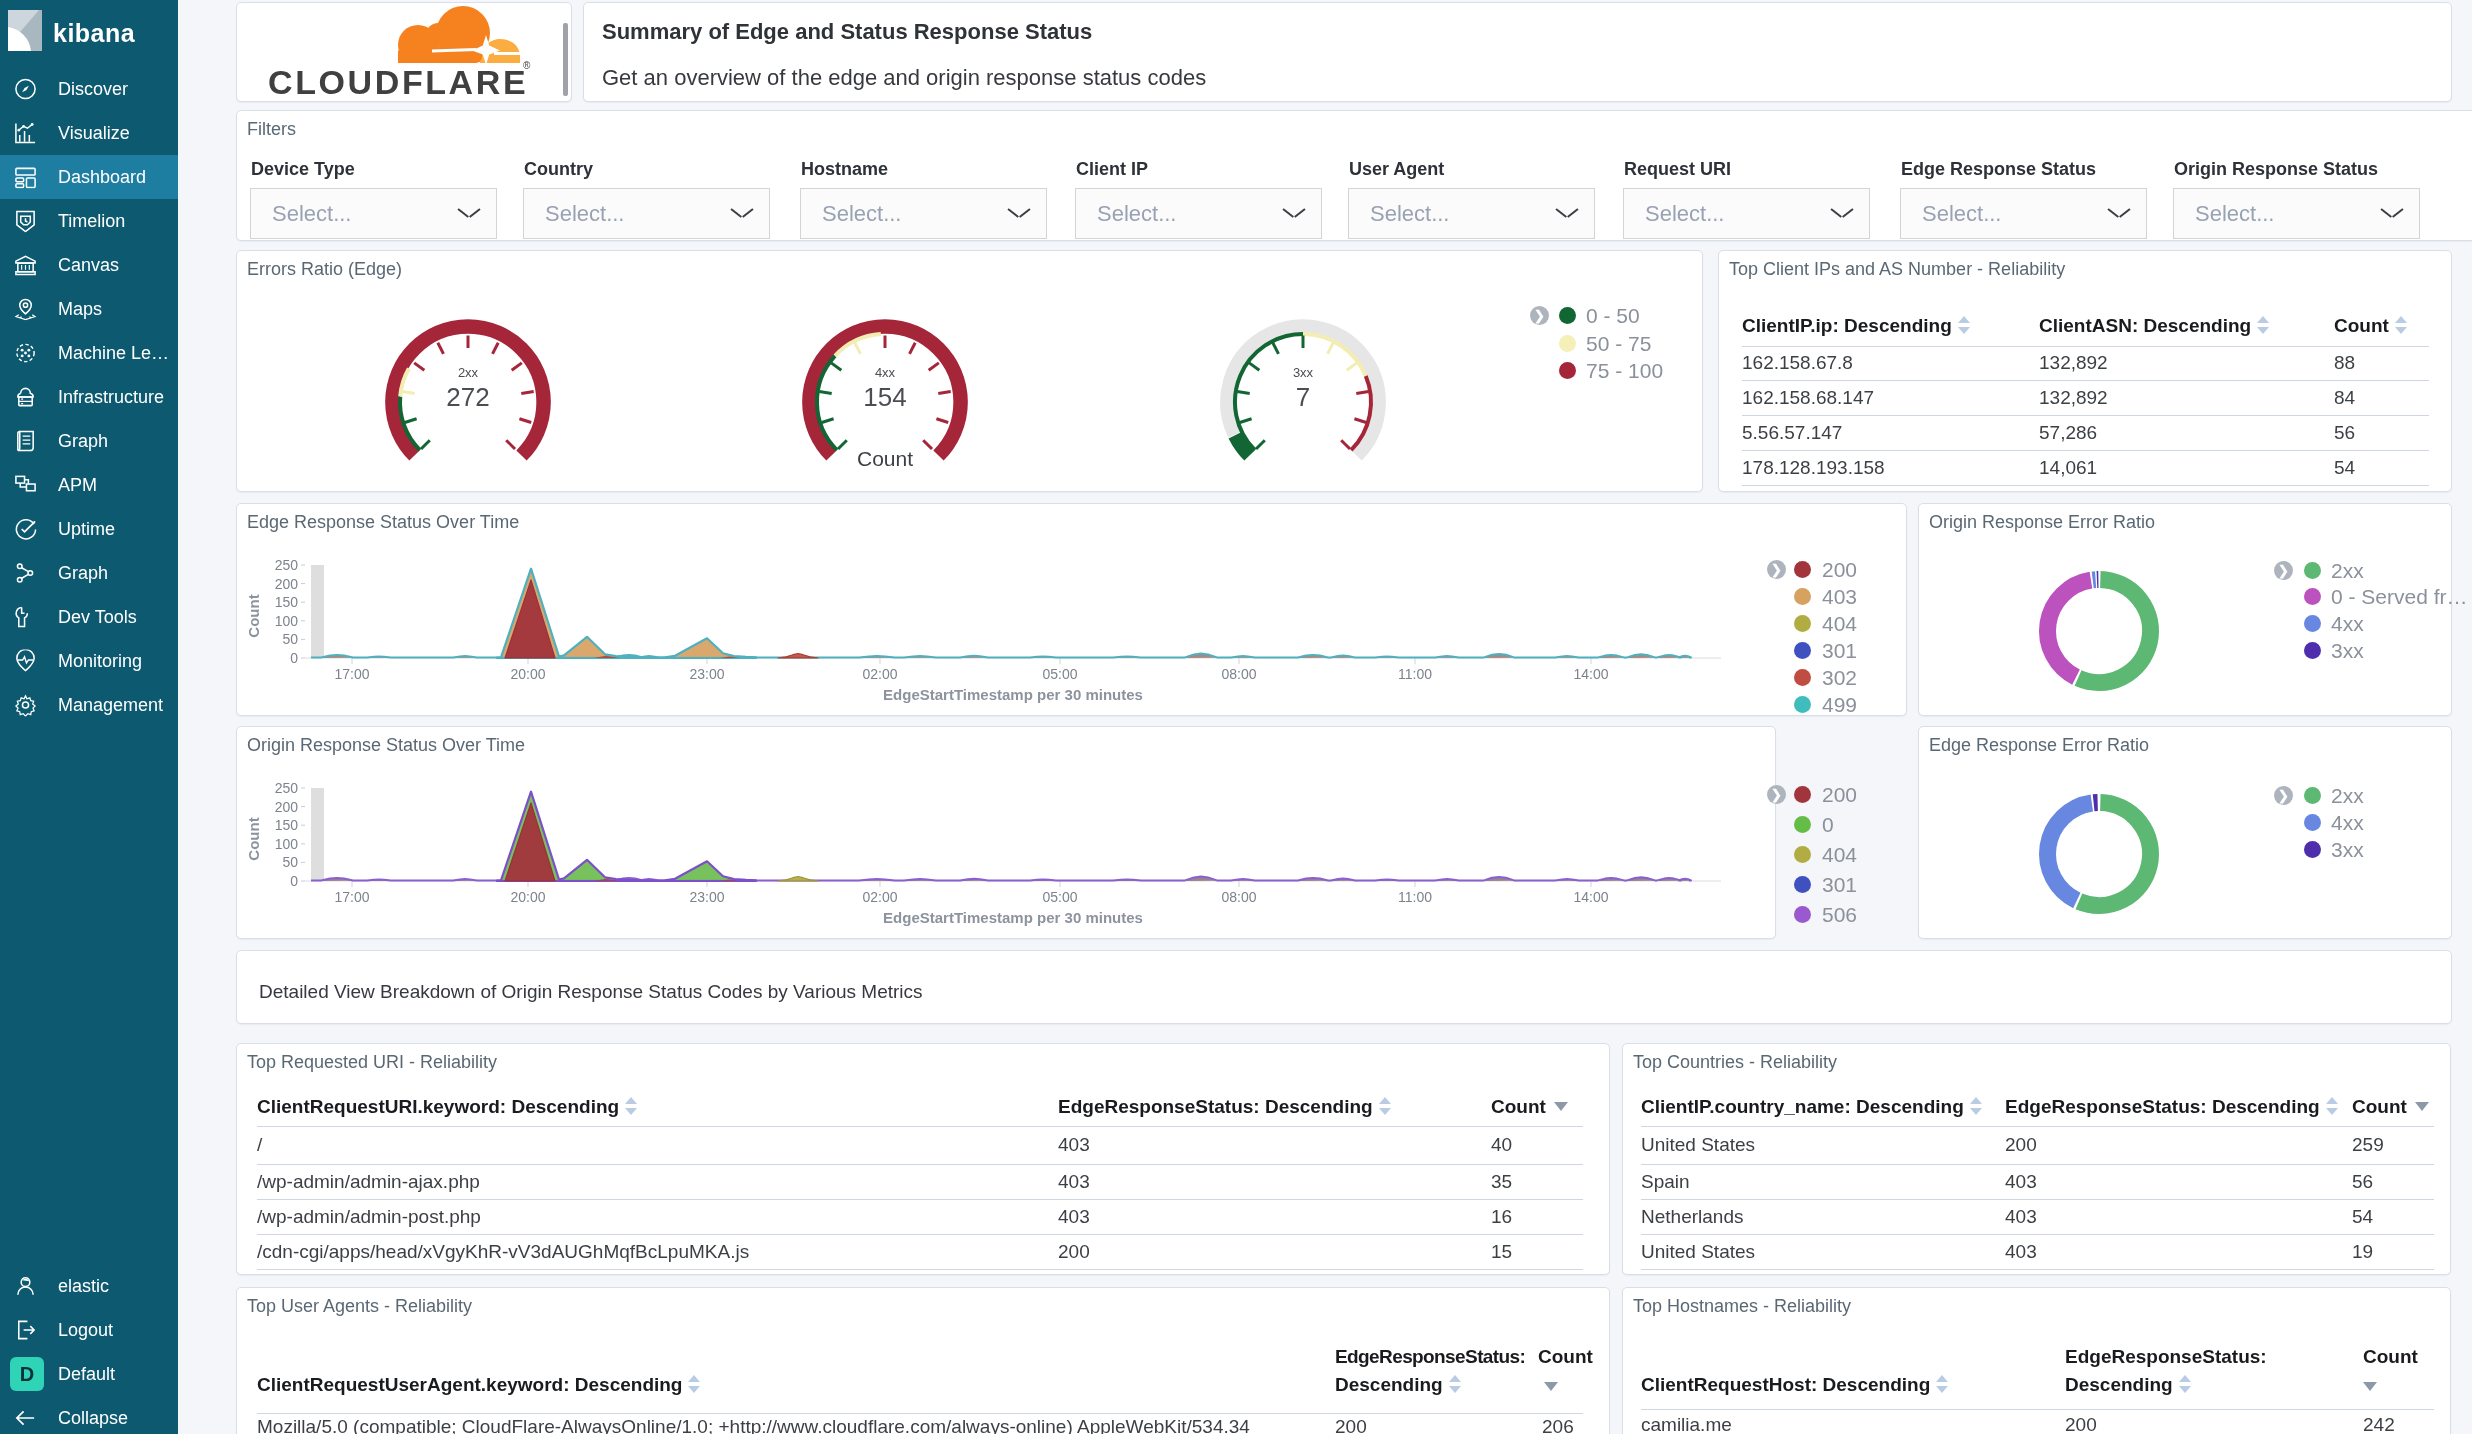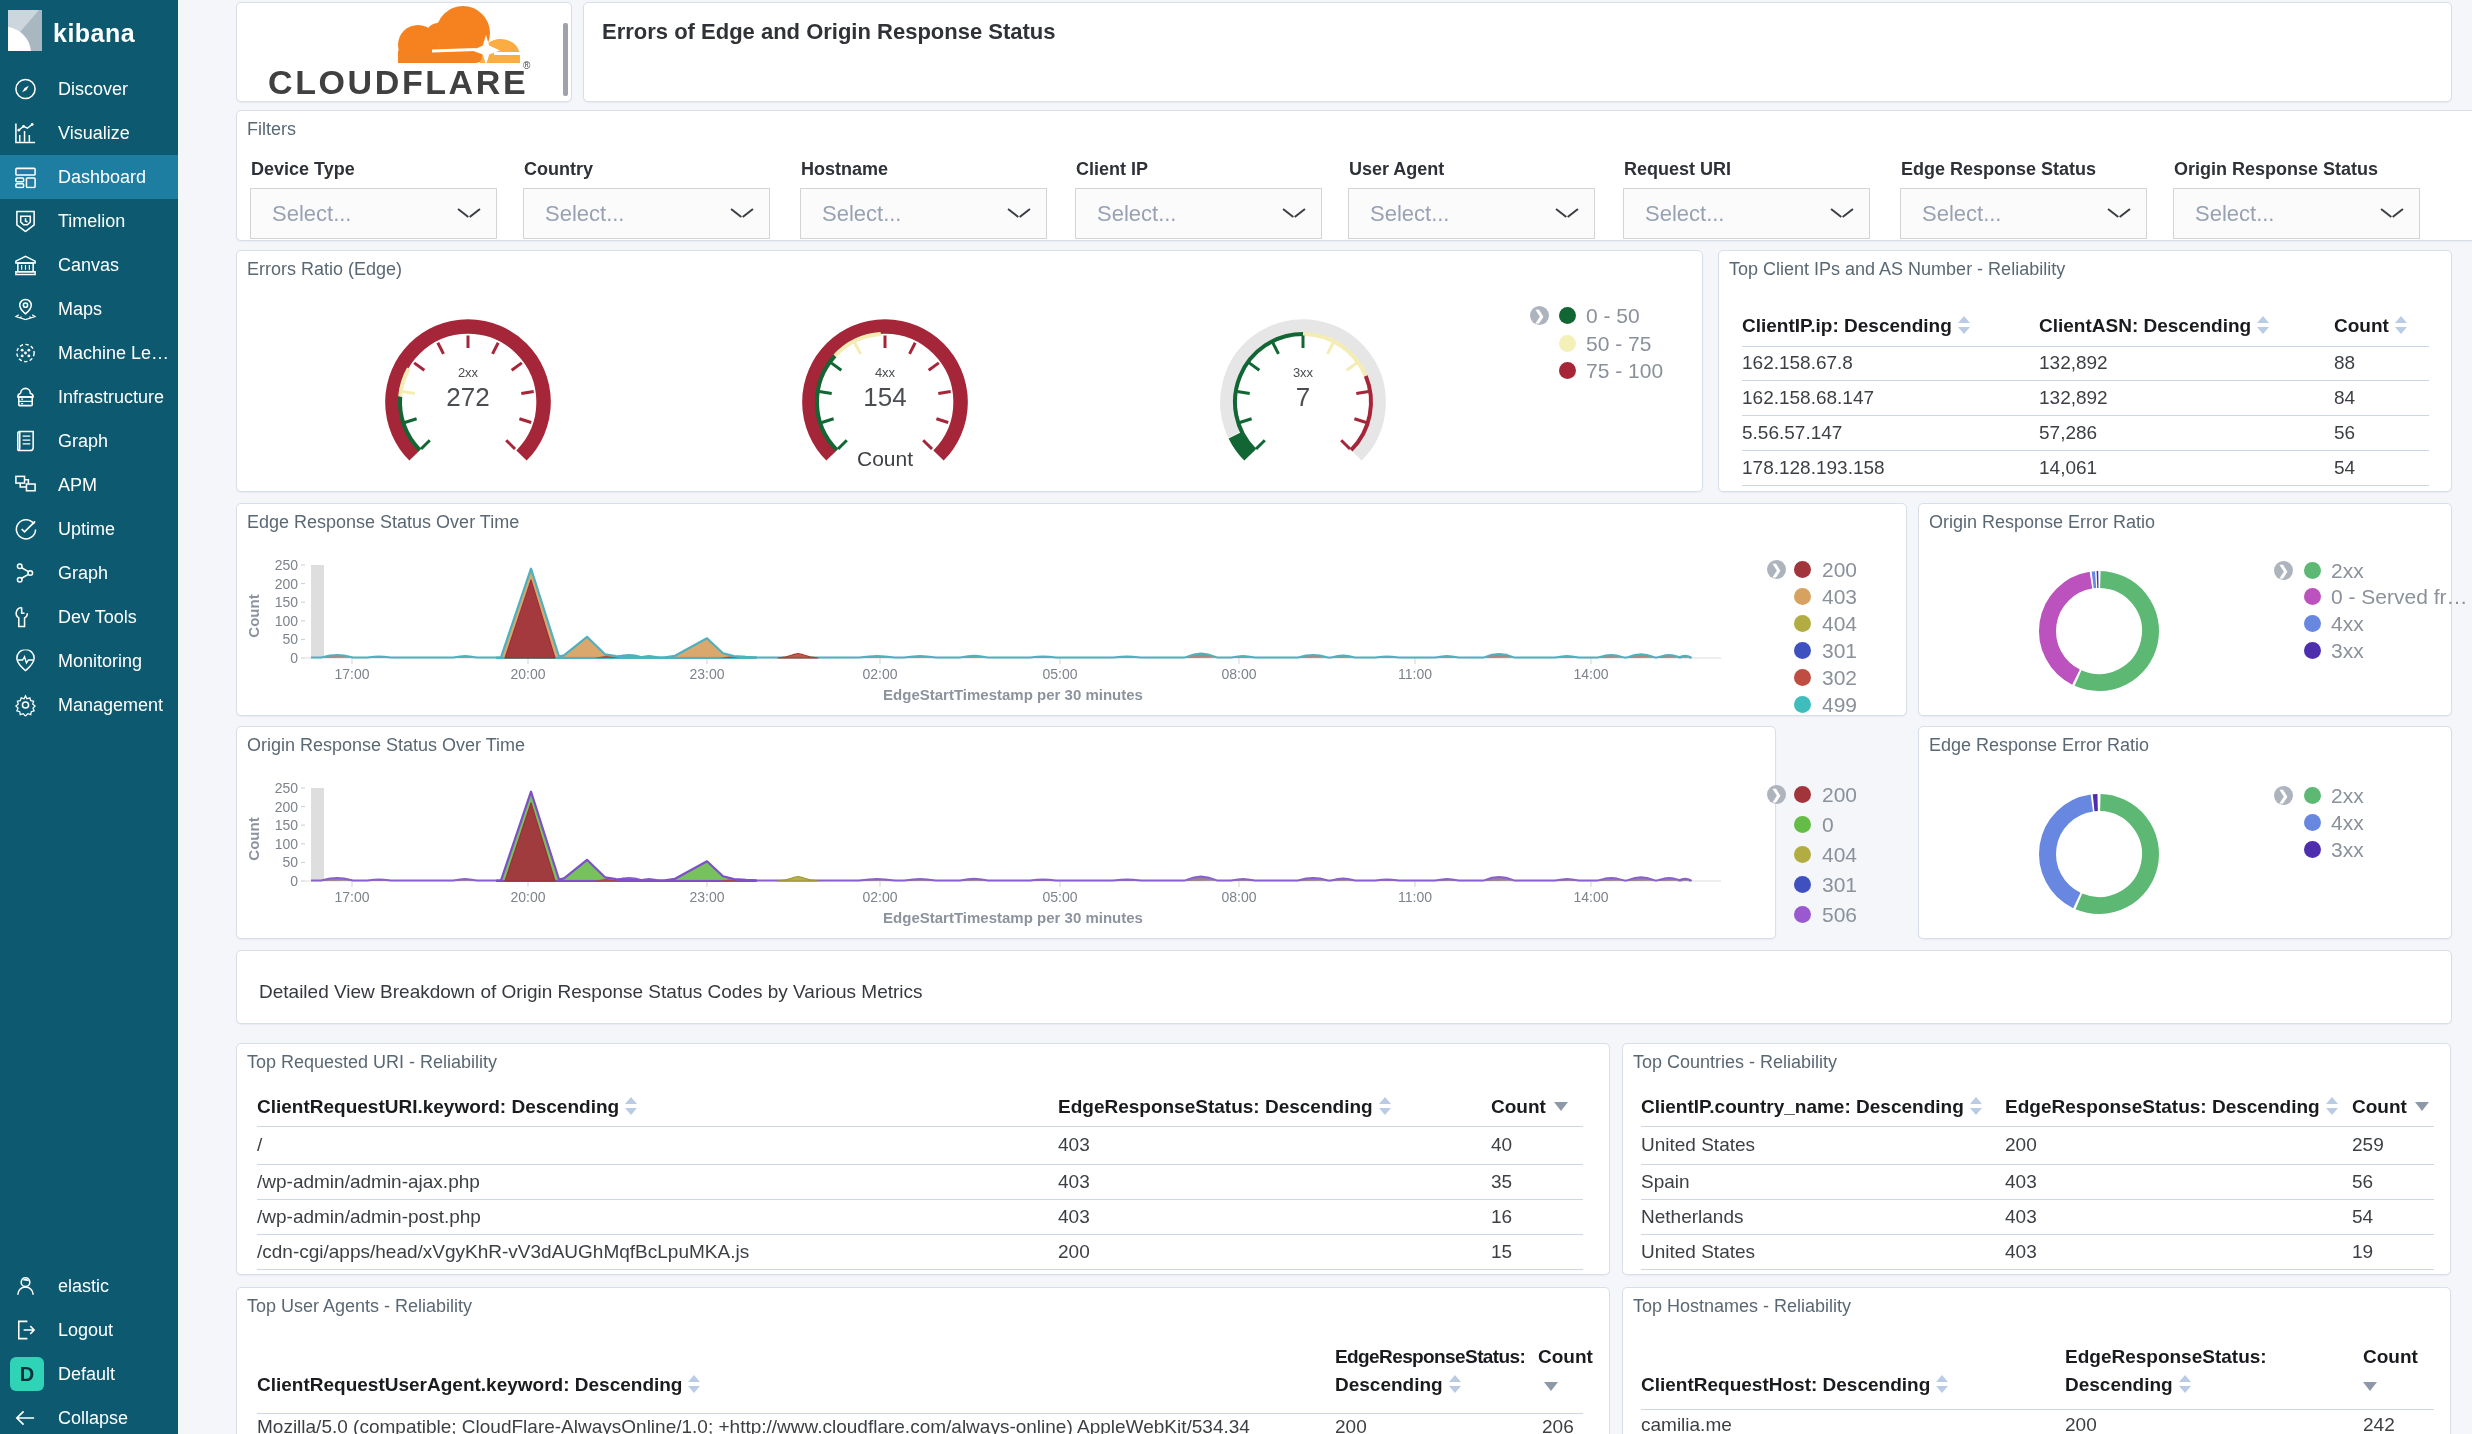--- a/index.html
+++ b/index.html
@@ -225,21 +225,22 @@
           <polygon points="222,32 225.2,42.5 236,47.5 225.2,51.5 222,62 218.8,51.5 208,47.5 218.8,42.5" fill="#fff"></polygon>
           <path d="M230,50.5 L257,50.5" stroke="#fff" stroke-width="3"></path>
         </g>
         <text x="4" y="91" font-family="Liberation Sans,sans-serif" font-size="34" font-weight="bold" fill="#404041" letter-spacing="2.6">CLOUDFLARE</text>
         <text x="259" y="66" font-family="Liberation Sans,sans-serif" font-size="10" fill="#404041">®</text>
       </svg>
       <div style="position:absolute;left:326px;top:20px;width:5px;height:73px;background:#9fa2a8;border-radius:2px"></div>
     </div>
 
     <div class="panel" style="left:583px;top:2px;width:1869px;height:100px">
-      <div style="position:absolute;left:18px;top:16px;font-size:22px;font-weight:bold;color:#2f3237">Errors of Edge and Origin Response Status</div>
+      <div style="position:absolute;left:18px;top:16px;font-size:22px;font-weight:bold;color:#2f3237">Summary of Edge and Status Response Status</div>
+      <div style="position:absolute;left:18px;top:62px;font-size:22px;color:#36393e">Get an overview of the edge and origin response status codes</div>
     </div>
 
     <div class="panel" style="left:236px;top:110px;width:2408px;height:131px">
       <div class="ptitle">Filters</div>
       <div class="flabel" style="left:14px;top:48px">Device Type</div>
       <div class="flabel" style="left:287px;top:48px">Country</div>
       <div class="flabel" style="left:564px;top:48px">Hostname</div>
       <div class="flabel" style="left:839px;top:48px">Client IP</div>
       <div class="flabel" style="left:1112px;top:48px">User Agent</div>
       <div class="flabel" style="left:1387px;top:48px">Request URI</div>

